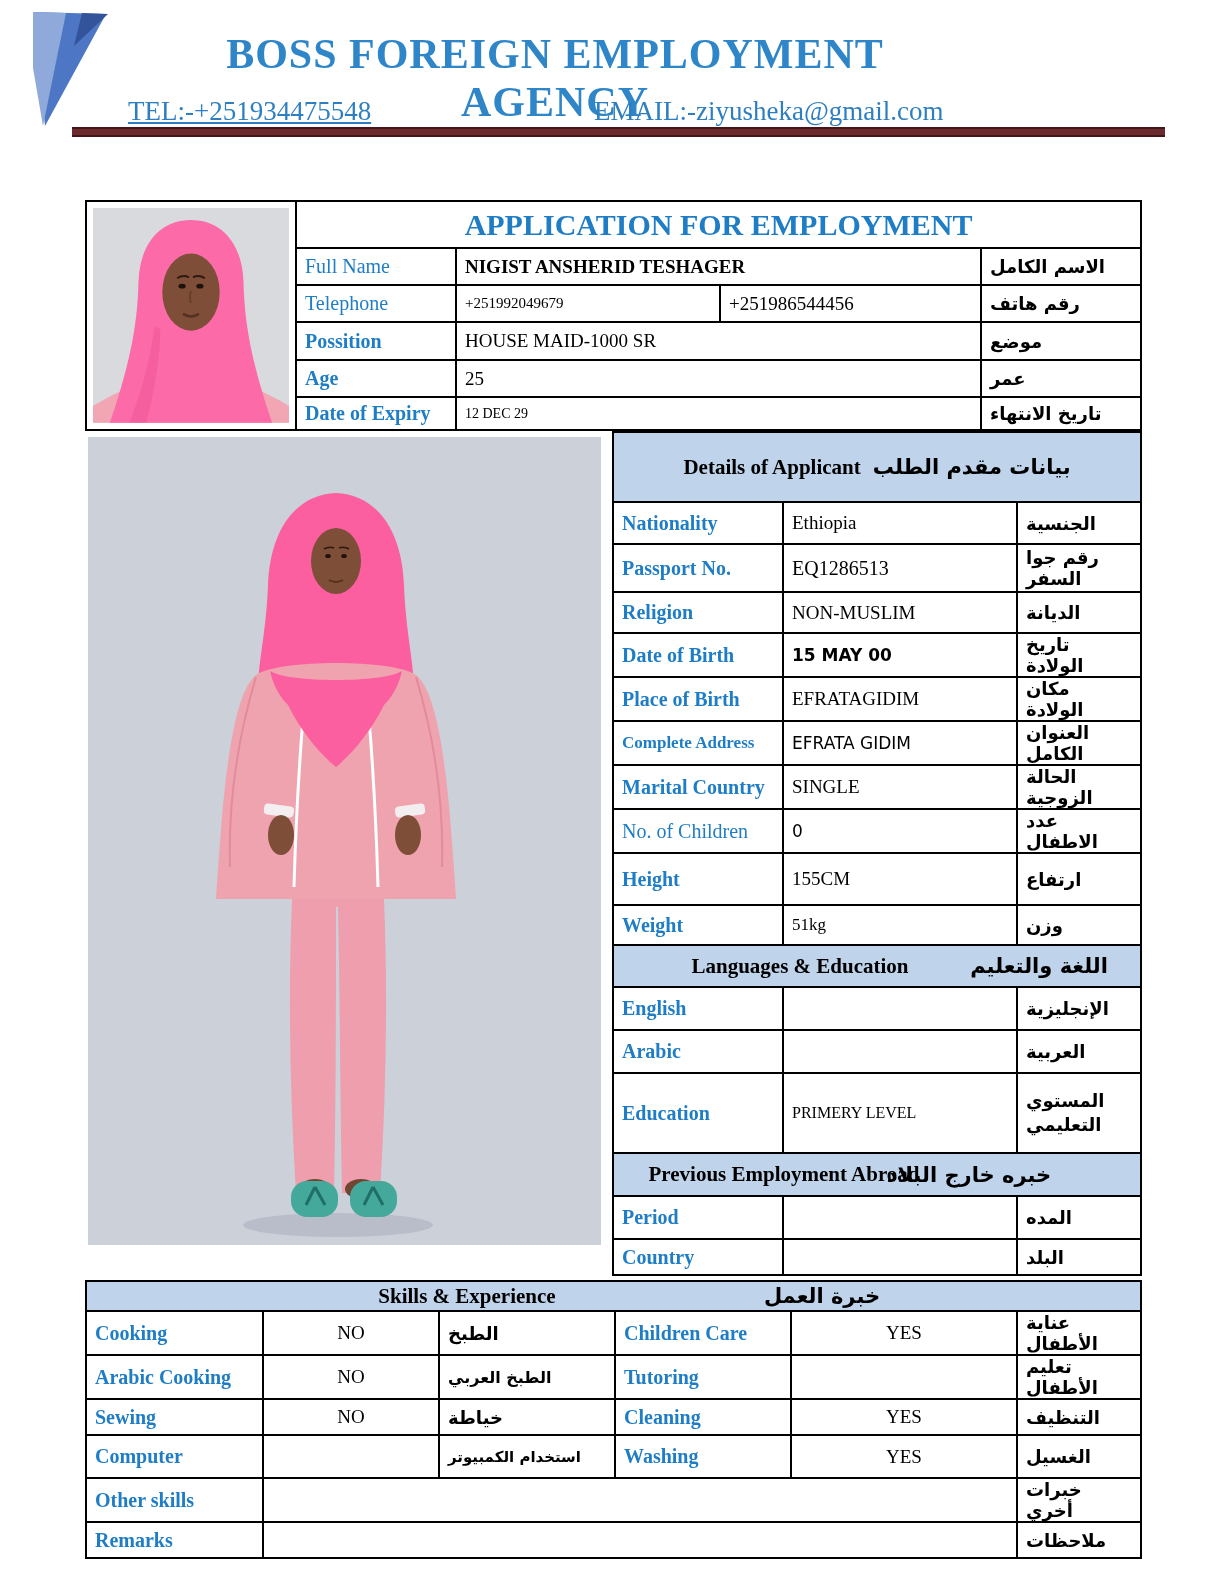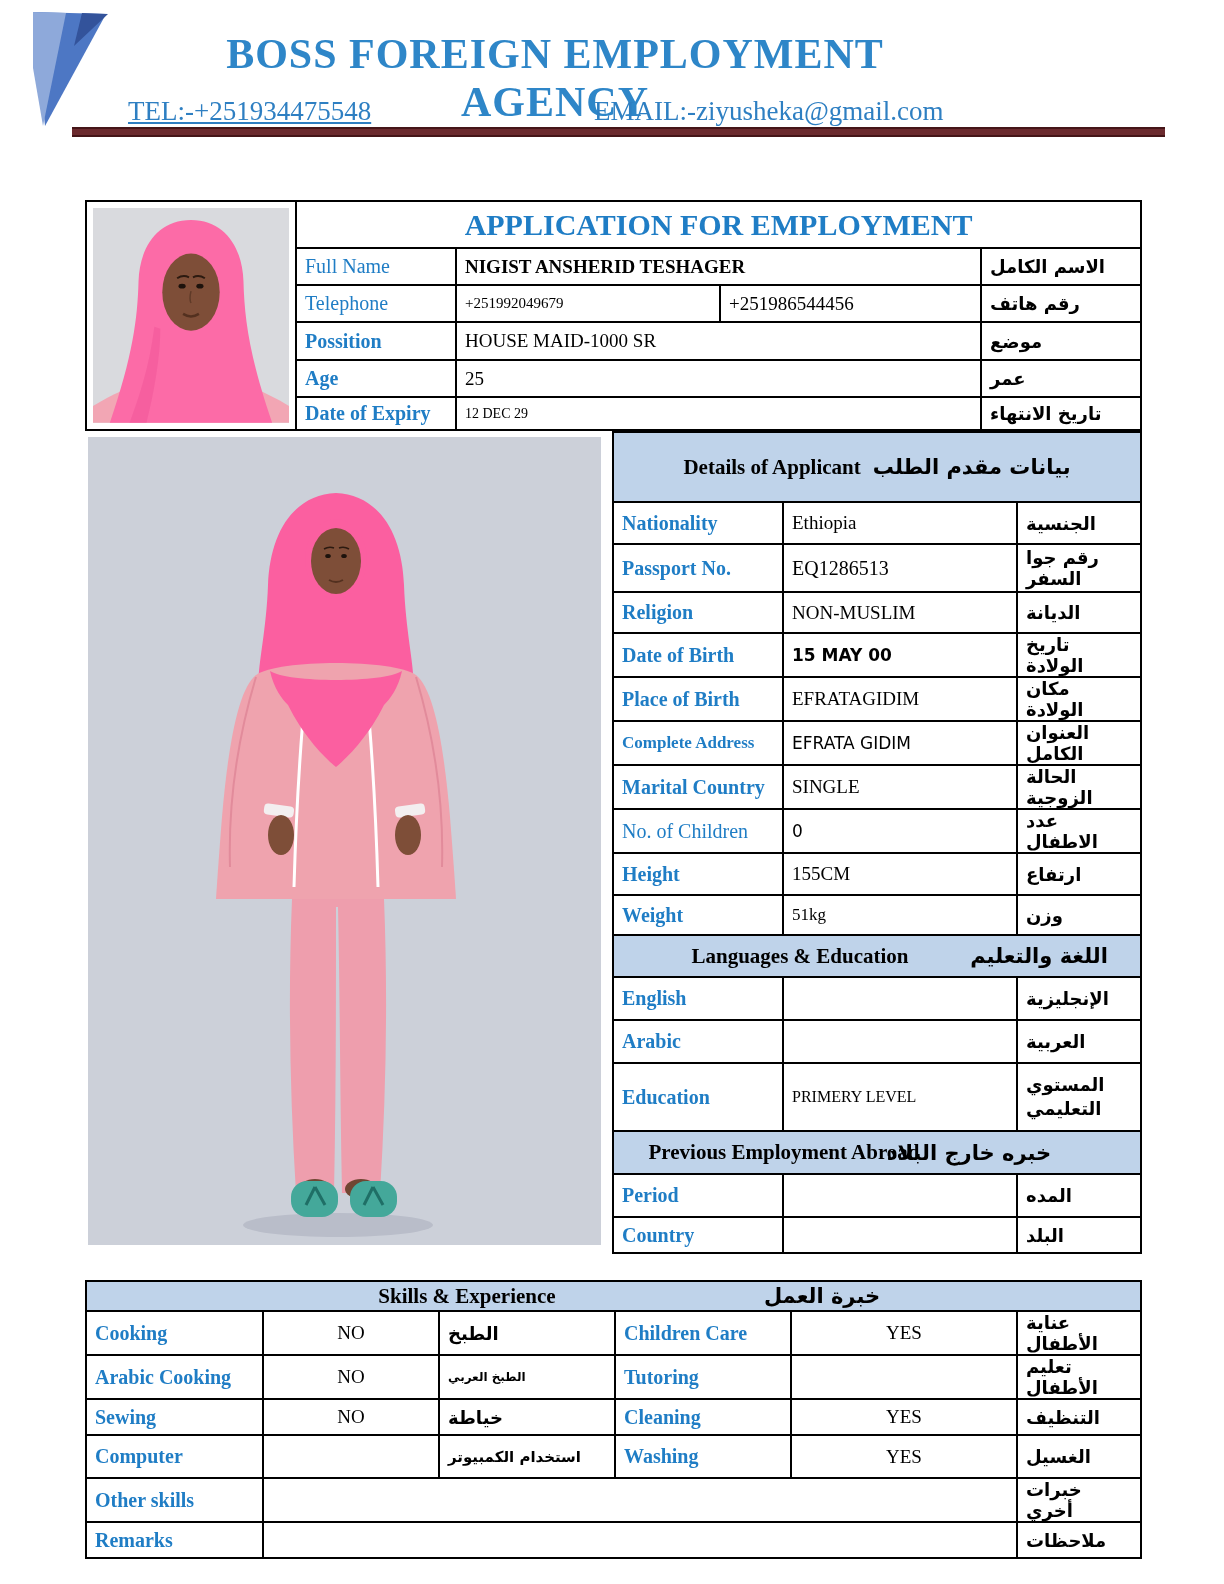--- a/index.html
+++ b/index.html
@@ -190,21 +190,21 @@
     <tr style="height:42px">
       <td class="lbl b">Marital Country</td>
       <td class="val">SINGLE</td>
       <td class="ar">الحالة الزوجية</td>
     </tr>
     <tr style="height:42px">
       <td class="lbl">No. of Children</td>
       <td class="val sans">0</td>
       <td class="ar">عدد الاطفال</td>
     </tr>
-    <tr style="height:42px">
+    <tr style="height:52px">
       <td class="lbl b">Height</td>
       <td class="val">155CM</td>
       <td class="ar">ارتفاع</td>
     </tr>
     <tr style="height:40px">
       <td class="lbl b">Weight</td>
       <td class="val" style="font-size:17px;">51kg</td>
       <td class="ar">وزن</td>
     </tr>
     <tr style="height:42px">
@@ -216,21 +216,21 @@
     <tr style="height:43px">
       <td class="lbl b">English</td>
       <td class="val"></td>
       <td class="ar">الإنجليزية</td>
     </tr>
     <tr style="height:43px">
       <td class="lbl b">Arabic</td>
       <td class="val"></td>
       <td class="ar">العربية</td>
     </tr>
-    <tr style="height:68px">
+    <tr style="height:80px">
       <td class="lbl b vtop">Education</td>
       <td class="val vtop" style="font-size:16px;">PRIMERY LEVEL</td>
       <td class="ar vtop" style="line-height:1.35;">المستوي التعليمي</td>
     </tr>
     <tr style="height:43px">
       <td colspan="3" class="fill rel">
         <span class="hspan sect" style="left:0;width:340px;">Previous Employment Abroad</span>
         <span class="hspan sect ar" style="left:240px;width:230px;padding:0;">خبره خارج البلاد</span>
       </td>
     </tr>
@@ -267,21 +267,21 @@
       <td class="lbl b">Cooking</td>
       <td class="val center">NO</td>
       <td class="ar">الطبخ</td>
       <td class="lbl b">Children Care</td>
       <td class="val center">YES</td>
       <td class="ar">عناية الأطفال</td>
     </tr>
     <tr style="height:36px">
       <td class="lbl b">Arabic Cooking</td>
       <td class="val center">NO</td>
-      <td class="ar" style="font-size:12px;">الطبخ العربي</td>
+      <td class="ar" style="font-size:16px;">الطبخ العربي</td>
       <td class="lbl b">Tutoring</td>
       <td class="val center"></td>
       <td class="ar">تعليم الأطفال</td>
     </tr>
     <tr style="height:36px">
       <td class="lbl b">Sewing</td>
       <td class="val center">NO</td>
       <td class="ar">خياطة</td>
       <td class="lbl b">Cleaning</td>
       <td class="val center">YES</td>

